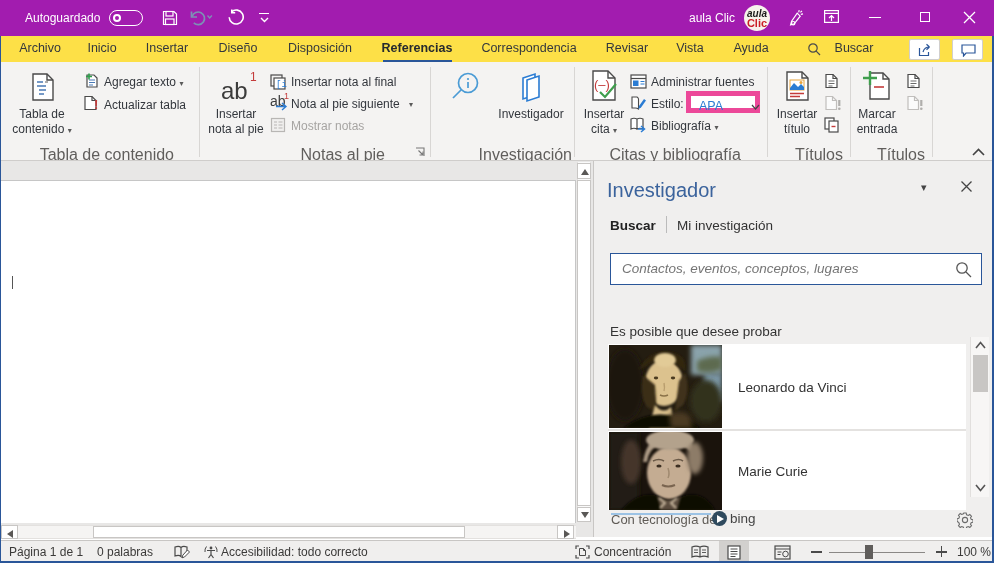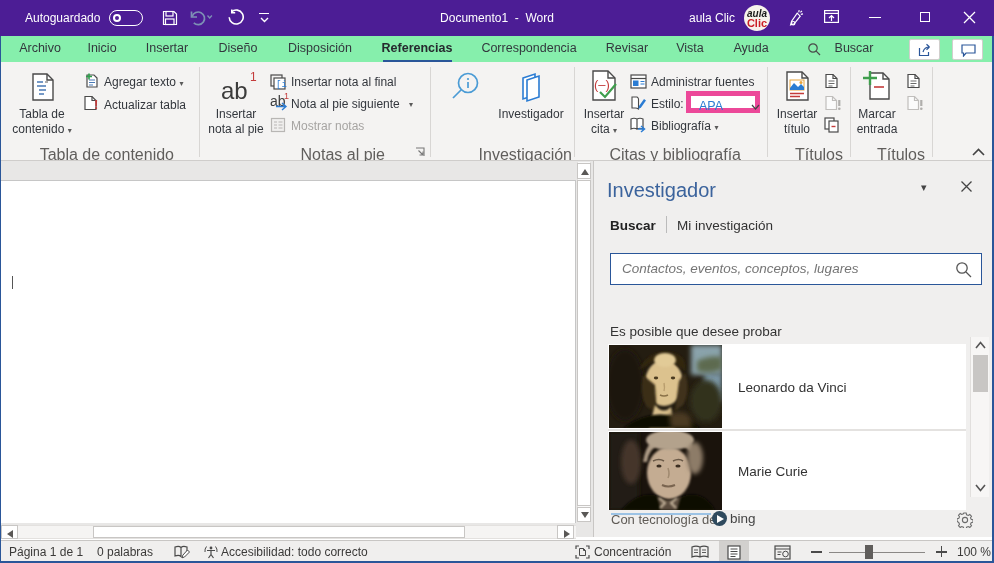--- a/index.html
+++ b/index.html
@@ -1,23 +1,23 @@
 <!DOCTYPE html>
 <html><head>
 <meta charset="utf-8">
 <style>
   * { margin:0; padding:0; box-sizing:border-box; }
   html,body { width:994px; height:563px; overflow:hidden; }
   body { font-family:"Liberation Sans",sans-serif; position:relative; background:#fff; }
   .abs { position:absolute; }
   
-  #titlebar { left:0; top:0; width:994px; height:36px; background:#4c1d95; color:#fff;padding-left:20px; }
+  #titlebar { left:0; top:0; width:994px; height:36px; background:#a21caf; color:#fff;padding-left:20px; }
   #titlebar .txt { font-size:12px; color:#fff; }
   
-  #tabrow { left:0; top:36px; width:994px; height:26px; background:#86efac; }
+  #tabrow { left:0; top:36px; width:994px; height:26px; background:#fde047; }
   .tab { position:absolute; top:0; height:26px; line-height:25px; font-size:12.5px; color:#33373d; text-align:center; }
   
   #ribbon { left:0; top:62px; width:994px; height:99px; background:#f4f3f2; border-bottom:1px solid #cfcdcb; }
   .gsep { position:absolute; top:5px; width:1px; height:90px; background:#d8d6d4; }
   .glabel { position:absolute; top:84px; height:14px; font-size:16px; color:#605e5c; text-align:right; white-space:nowrap; }
   .rtxt { font-size:12px; color:#33373d; white-space:nowrap; }
   .rtxt2 { font-size:12px; color:#33373d; white-space:nowrap; text-align:center; line-height:14.5px; }
   .gray { color:#a6a4a2; }
   .chev { font-size:8px; color:#5a5a5a; }
   
@@ -53,21 +53,20 @@
     </svg>
 
     <svg class="abs" style="left:226px; top:9px;" width="18" height="18" viewBox="0 0 18 18">
       <path d="M5.5 2.8 a7 7 0 1 1 -2.3 5.4" fill="none" stroke="#fff" stroke-width="1.6"></path>
       <path d="M5.8 0.5 v3.2 h3.4" fill="none" stroke="#fff" stroke-width="1.6"></path>
     </svg>
     <div class="abs" style="left:259px; top:13px; width:10px; height:1.4px; background:#fff;"></div>
     <svg class="abs" style="left:260px; top:17px;" width="9" height="6" viewBox="0 0 9 6">
       <path d="M1 1 L4.5 4.5 L8 1" fill="none" stroke="#fff" stroke-width="1.4"></path>
     </svg>
-    <div class="abs txt" style="left:0; top:11px; width:994px; text-align:center;">Documento1&nbsp;&nbsp;-&nbsp;&nbsp;Word</div>
     <div class="abs txt" style="left:689px; top:11px;">aula Clic</div>
 
     <div class="abs" style="left:744px; top:5px; width:26px; height:26px; border-radius:50%; background:#f7f3ec; overflow:hidden;">
       <div class="abs" style="left:1px; top:3px; width:24px; font-size:10px; font-weight:bold; color:#1a1a1a; text-align:center; font-style:italic;">aula</div>
       <div class="abs" style="left:1px; top:12px; width:24px; font-size:11px; font-weight:bold; color:#cb2027; text-align:center;">Clic</div>
     </div>
 
     <svg class="abs" style="left:787px; top:9px;" width="17" height="18" viewBox="0 0 17 18">
       <path d="M10.2 4.2 l3 3 L7.2 14.8 l-3.6 1 1-3.6 z" fill="none" stroke="#fff" stroke-width="1.2"></path>
       <circle cx="6.2" cy="14.2" r="1.7" fill="none" stroke="#fff" stroke-width="1.2"></circle>

